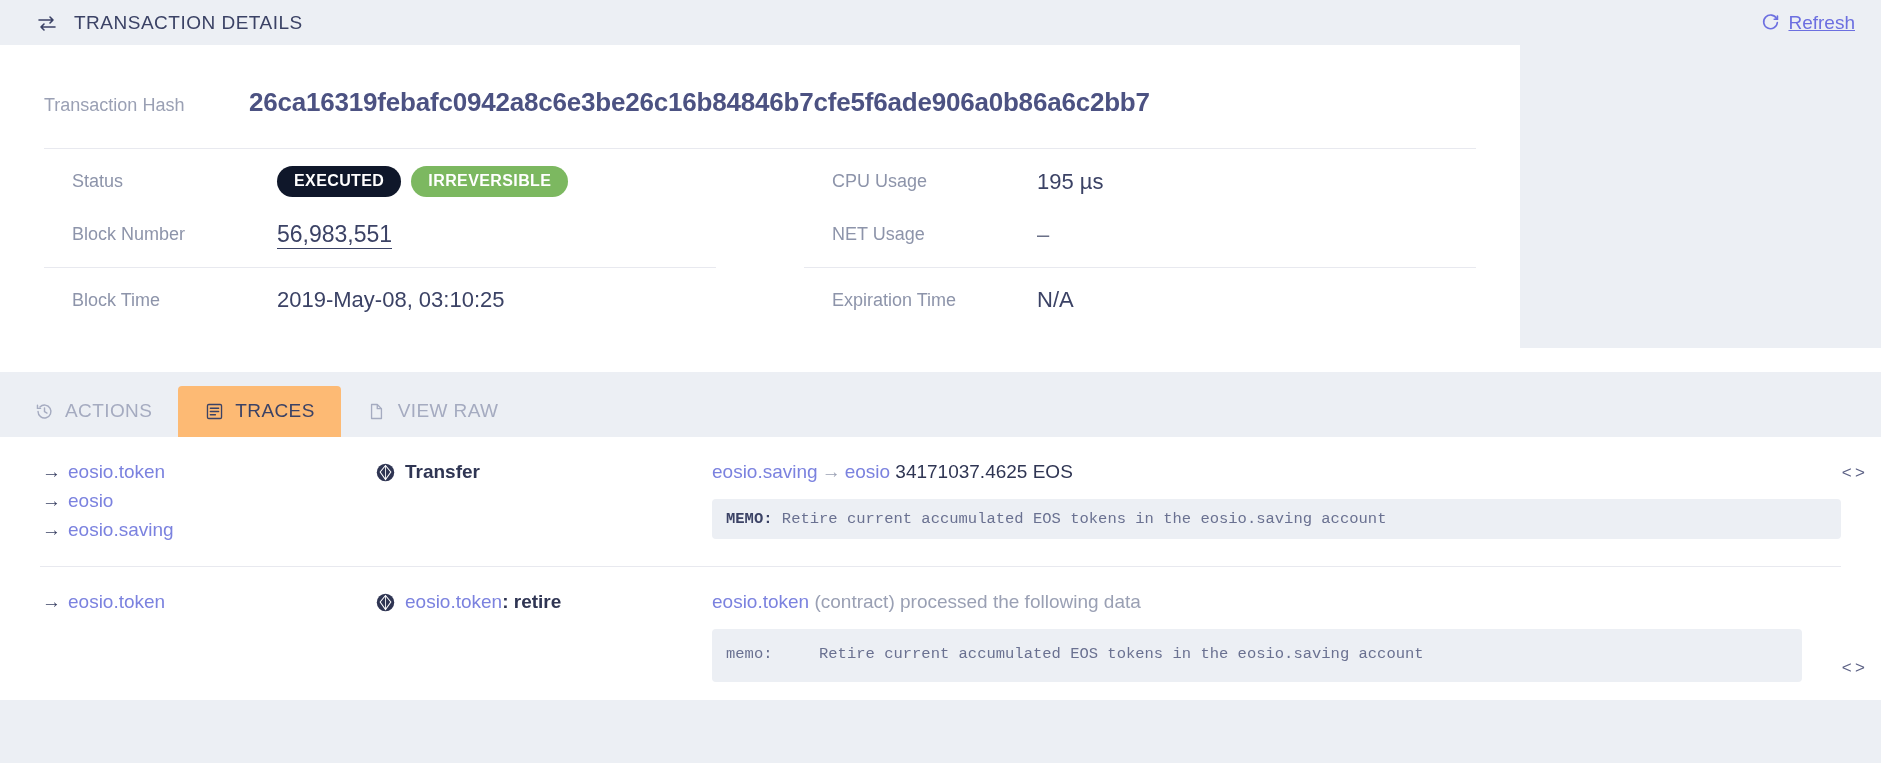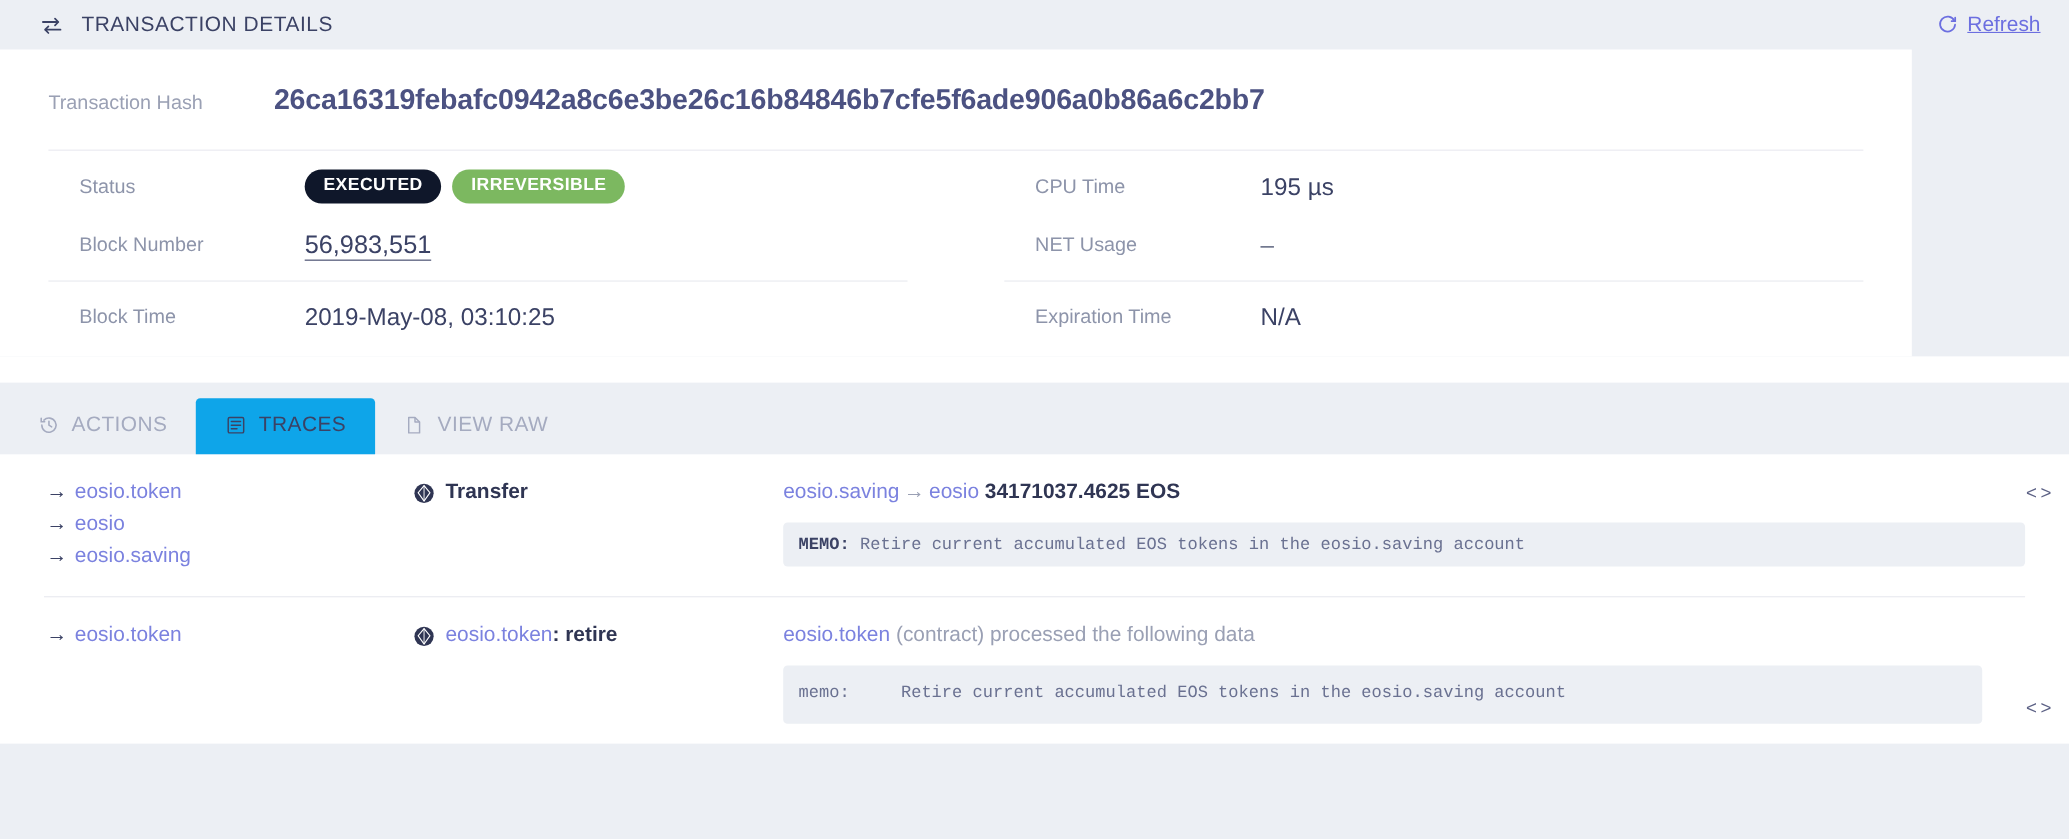--- a/index.html
+++ b/index.html
@@ -26,22 +26,22 @@
     font-size: 19px; letter-spacing: .5px; color:#3b4265; font-weight:400;
   }
   .topbar-right { margin-left:auto; display:flex; align-items:center; gap:8px; color:#6c6fe0; cursor:pointer;text-decoration:underline; }
   .refresh-icon { width:19px;height:19px;display:flex;align-items:center;justify-content:center; }
   .refresh-label { font-size:19px; color:#6c6fe0; }
 
   
   .card {
     background:#fff;
     margin: 0 0 0 0;
-    width: 1738px;
-    padding: 4px 44px;
+    width: 1520px;
+    padding: 16px 44px;
   }
   .hash-row {
     display:flex; align-items:baseline;
     padding: 26px 0 30px 0;
     border-bottom: 1px solid #e8e9ef;
   }
   .lbl {
     color:#9aa0b4; font-size:18px; width:205px; flex:0 0 205px; font-weight:400;
   }
   .hash-val {
@@ -65,26 +65,26 @@
   .sep { border-bottom:1px solid #e8e9ef; margin: 6px 0 0 0; }
   .blocknum { font-size:23px; color:#3b4265; border-bottom:1px solid #3b4265; cursor:pointer; }
   .dash { color:#6a7088; font-size:22px; }
 
   .card-bottom { height: 24px; background:#fff; }
 
   
   .tabs-wrap { background:#eceff4; padding-top: 13px; }
   .tabs { display:flex; padding-left: 8px; align-items:flex-end; height: 52px; }
   .tab {
-    display:flex; align-items:flex-start; gap:11px;
+    display:flex; align-items:center; gap:11px;
     padding: 14px 26px 15px;
     font-size:19px; color:#a5abc0; letter-spacing:.4px;
     cursor:pointer; border-radius: 4px 4px 0 0;
   }
-  .tab.active { background:#0ea5e9; color:#3b4265; }
+  .tab.active { background:#fdba74; color:#3b4265; }
   .tab-icon { width:20px;height:20px;display:flex;align-items:center;justify-content:center; }
 
   
   .traces { background:#fff; padding: 0 40px 0 40px; min-height: 250px; }
   .trace {
     display:flex; padding: 24px 0 18px 0; gap: 41px;
   }
   .trace + .trace { border-top:1px solid #e8e9ef; }
   .trace .accounts { width: 295px; flex:0 0 295px; padding-left:2px; }
   .acct-line { font-size:19px; color:#7b82df; margin-bottom: 7px; white-space:nowrap; }
@@ -95,21 +95,21 @@
   .eos-logo {
     width:19px; height:19px; flex:0 0 19px; margin-top:2px;
   }
   .action-name { font-size:19px; color:#2f3553; font-weight:600; }
   .action-name .ln { color:#7b82df; font-weight:400; }
 
   .trace .body { flex:1; min-width:0; position:relative; }
   .body-head { font-size:19px; color:#3b4265; margin-bottom: 16px; }
   .body-head .ln { color:#7b82df; cursor:pointer; }
   .body-head .muted { color:#9aa0b4; }
-  .body-head .amount { color:#2f3553; font-weight:700; }
+  .body-head .amount { color:#2f3553; font-weight:400; }
   .body-head .arrow { color:#9aa0b4; margin:0 4px; }
 
   .memo-box {
     background:#eceff4; border-radius:4px;
     padding: 11px 14px; font-family:"Liberation Mono", monospace;
     font-size:15.5px; color:#6a7191; white-space:pre; overflow:hidden;
   }
   .memo-box .k { color:#3b4265; font-weight:700; }
   .memo-box.data { padding: 12px 14px 14px; line-height: 1.75; }
   .memo-narrow { width: 1090px; }
@@ -169,21 +169,21 @@
         </div>
         <div class="sep"></div>
         <div class="frow" style="height:64px">
           <div class="lbl">Block Time</div>
           <div class="fval">2019-May-08, 03:10:25</div>
         </div>
       </div>
 
       <div class="col right">
         <div class="frow">
-          <div class="lbl">CPU Time</div>
+          <div class="lbl">CPU Usage</div>
           <div class="fval">195 µs</div>
         </div>
         <div class="frow">
           <div class="lbl">NET Usage</div>
           <div class="dash">–</div>
         </div>
         <div class="sep"></div>
         <div class="frow" style="height:64px">
           <div class="lbl">Expiration Time</div>
           <div class="fval">N/A</div>

